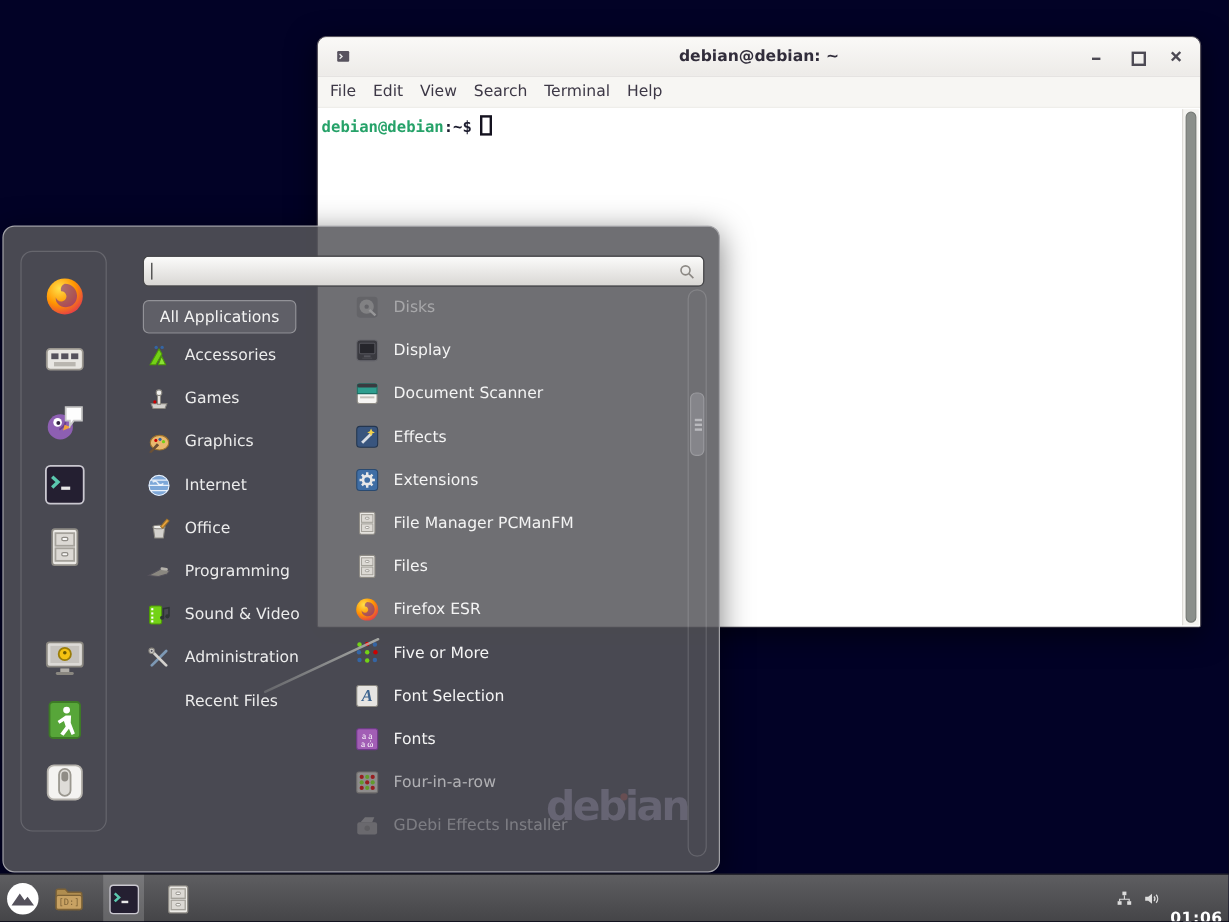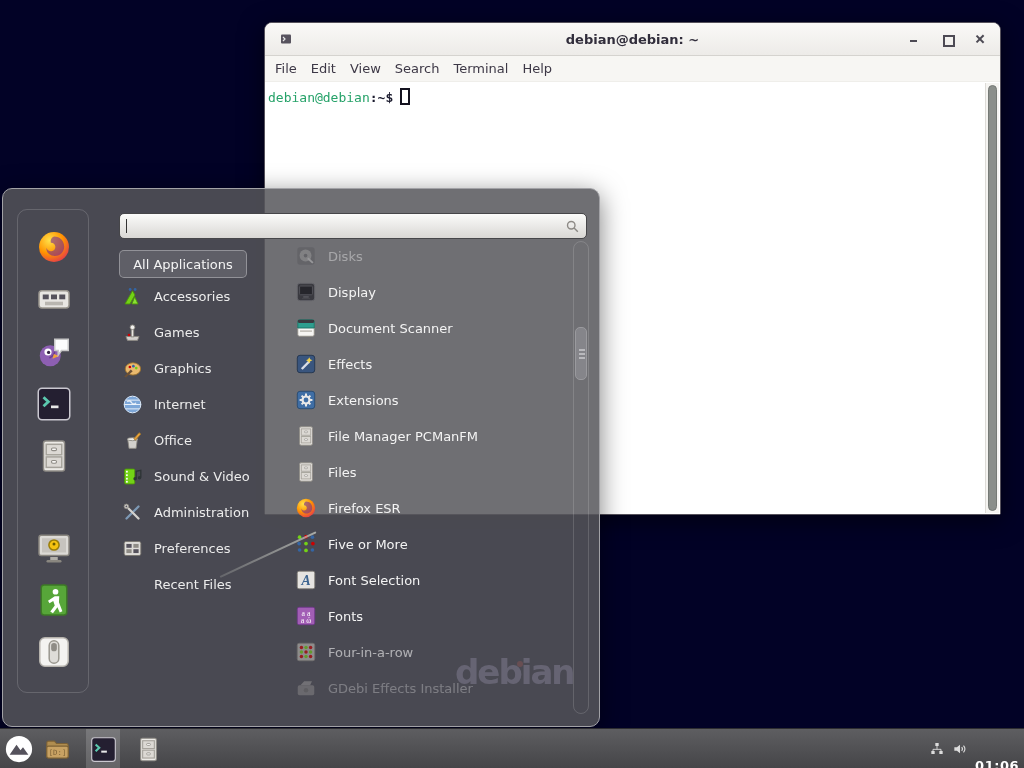--- a/index.html
+++ b/index.html
@@ -9,21 +9,21 @@
   .stage *{box-sizing:border-box;}
   svg{display:block;width:100%;height:100%;}
 
   
   .wallpaper-logo{position:absolute;left:455px;top:652px;z-index:1;
     font-size:34px;font-weight:bold;letter-spacing:-2px;color:#c4b5fd;text-align:right;}
   .wallpaper-logo .idot{position:absolute;left:62px;top:9px;width:6px;height:6px;
     border-radius:50%;background:#c22;}
 
   
-  .term-win{position:absolute;left:264px;top:22px;width:737px;height:493px;z-index:2;
+  .term-win{position:absolute;left:264px;top:30px;width:737px;height:493px;z-index:2;
     background:#ffffff;border:1px solid #56525c;border-radius:8px 8px 2px 2px;
     box-shadow:0 6px 24px rgba(0,0,0,.55);}
   .term-titlebar{position:relative;height:33px;border-radius:7px 7px 0 0;
     background:linear-gradient(#faf9f7,#edebe8);border-bottom:1px solid #d5d3cf;
     display:flex;align-items:center;justify-content:center;}
   .term-title{font-size:13px;font-weight:bold;color:#312d3b;}
   .term-winicon{position:absolute;left:15px;top:10px;width:12px;height:12px;opacity:.85;}
   .term-controls{position:absolute;right:14px;top:0;height:100%;display:flex;align-items:center;gap:21px;}
   .ctrl{width:12px;height:12px;position:relative;cursor:default;}
   .ctrl-min::after{content:"";position:absolute;left:2px;bottom:3px;width:7px;height:2px;background:#4d4a54;}
@@ -31,21 +31,21 @@
     border:2px solid #4d4a54;}
   .ctrl-close::before,.ctrl-close::after{content:"";position:absolute;left:5px;top:1px;width:2.4px;height:10px;background:#4d4a54;}
   .ctrl-close::before{transform:rotate(45deg);}
   .ctrl-close::after{transform:rotate(-45deg);}
   .term-menubar{height:26px;background:#f7f6f3;display:flex;align-items:center;
     padding-left:3px;border-bottom:1px solid #efeeea;}
   .term-menu-item{font-size:13px;color:#3d3846;padding:0 7px;}
   .term-content{position:relative;height:432px;background:#fff;
     font-family:"DejaVu Sans Mono","Liberation Mono",monospace;font-size:13px;
     padding:6px 20px 0 3px;}
-  .prompt-user{color:#26a269;font-weight:normal;}
+  .prompt-user{color:#26a269;font-weight:bold;}
   .prompt-suffix{color:#1b1b2e;font-weight:bold;}
   .term-caret{display:inline-block;width:10px;height:17px;border:2px solid #14121f;
     margin-left:7px;vertical-align:-3px;}
   .term-scrollbar{position:absolute;top:60px;right:1px;bottom:1px;width:14px;
     background:#f5f4f1;border-left:1px solid #dddbd7;}
   .term-scroll-thumb{position:absolute;left:2px;right:2px;top:2px;bottom:2px;
     background:#8b8f8b;border:1px solid #767a76;border-radius:7px;}
 
   
   .menu-win{position:absolute;left:2px;top:188px;width:598px;height:539px;z-index:3;
@@ -260,20 +260,29 @@
               <path d="M6.5 10.5h11l-1.4 10.5H8z" fill="#d3d1cd" stroke="#8a8780"></path>
               <ellipse cx="12" cy="10.5" rx="5.7" ry="1.7" fill="#efeeea" stroke="#8a8780"></ellipse>
               <path d="M13.5 10L19.5 3l2 1.6-6 7z" fill="#e9a33c" stroke="#a0742c"></path>
             </svg>
           </span>
           <span>Office</span>
         </div>
         <div class="cat-row">
           <span class="cat-icon">
             <svg viewBox="0 0 24 24">
+              <path d="M2 15.5l12.5-6.5 7.5 2-2.2 3.2-8.3 2.3z" fill="#8a8780" stroke="#55525c"></path>
+              <rect x="13.5" y="8" width="7" height="2.6" rx="1.2" fill="#b5b2ac" transform="rotate(10 17 9)"></rect>
+            </svg>
+          </span>
+          <span>Programming</span>
+        </div>
+        <div class="cat-row">
+          <span class="cat-icon">
+            <svg viewBox="0 0 24 24">
               <rect x="3" y="3.5" width="11.5" height="17" rx="1.5" fill="#73d216" stroke="#4e9a06"></rect>
               <rect x="4.6" y="5.5" width="2" height="2" fill="#fff"></rect>
               <rect x="4.6" y="9.5" width="2" height="2" fill="#fff"></rect>
               <rect x="4.6" y="13.5" width="2" height="2" fill="#fff"></rect>
               <rect x="4.6" y="17" width="2" height="2" fill="#fff"></rect>
               <path d="M16.2 14.5V6l5.3-1v8" stroke="#2e3436" stroke-width="1.5" fill="none"></path>
               <circle cx="15" cy="14.6" r="2" fill="#2e3436"></circle>
               <circle cx="20" cy="13.3" r="2" fill="#2e3436"></circle>
             </svg>
           </span>
@@ -282,32 +291,20 @@
         <div class="cat-row">
           <span class="cat-icon">
             <svg viewBox="0 0 24 24">
               <rect x="10.7" y="1" width="2.6" height="22" rx="1.3" fill="#7d99b5" transform="rotate(45 12 12)"></rect>
               <rect x="10.7" y="1" width="2.6" height="22" rx="1.3" fill="#d3d1cd" transform="rotate(-45 12 12)"></rect>
               <circle cx="5" cy="5" r="2.6" fill="#d3d1cd" stroke="#8a8780"></circle>
               <circle cx="5" cy="5" r="1" fill="#55525c"></circle>
             </svg>
           </span>
           <span>Administration</span>
-        </div>
-        <div class="cat-row">
-          <span class="cat-icon">
-            <svg viewBox="0 0 24 24">
-              <rect x="2.5" y="4" width="19" height="16" rx="2" fill="#dedcd8" stroke="#78756e"></rect>
-              <rect x="5" y="6.8" width="6" height="4.4" fill="#55525c"></rect>
-              <rect x="13" y="6.8" width="6" height="4.4" fill="#8f8c86"></rect>
-              <rect x="5" y="12.8" width="6" height="4.4" fill="#8f8c86"></rect>
-              <rect x="13" y="12.8" width="6" height="4.4" fill="#55525c"></rect>
-            </svg>
-          </span>
-          <span>Preferences</span>
         </div>
         <div class="cat-row">
           <span class="cat-icon empty"></span>
           <span>Recent Files</span>
         </div>
       </div>
     <div class="app-list">
       <div class="app-list-inner" id="app-list-inner">
           <div class="app-row" style="opacity: 0.42;">
             <span class="app-icon">

